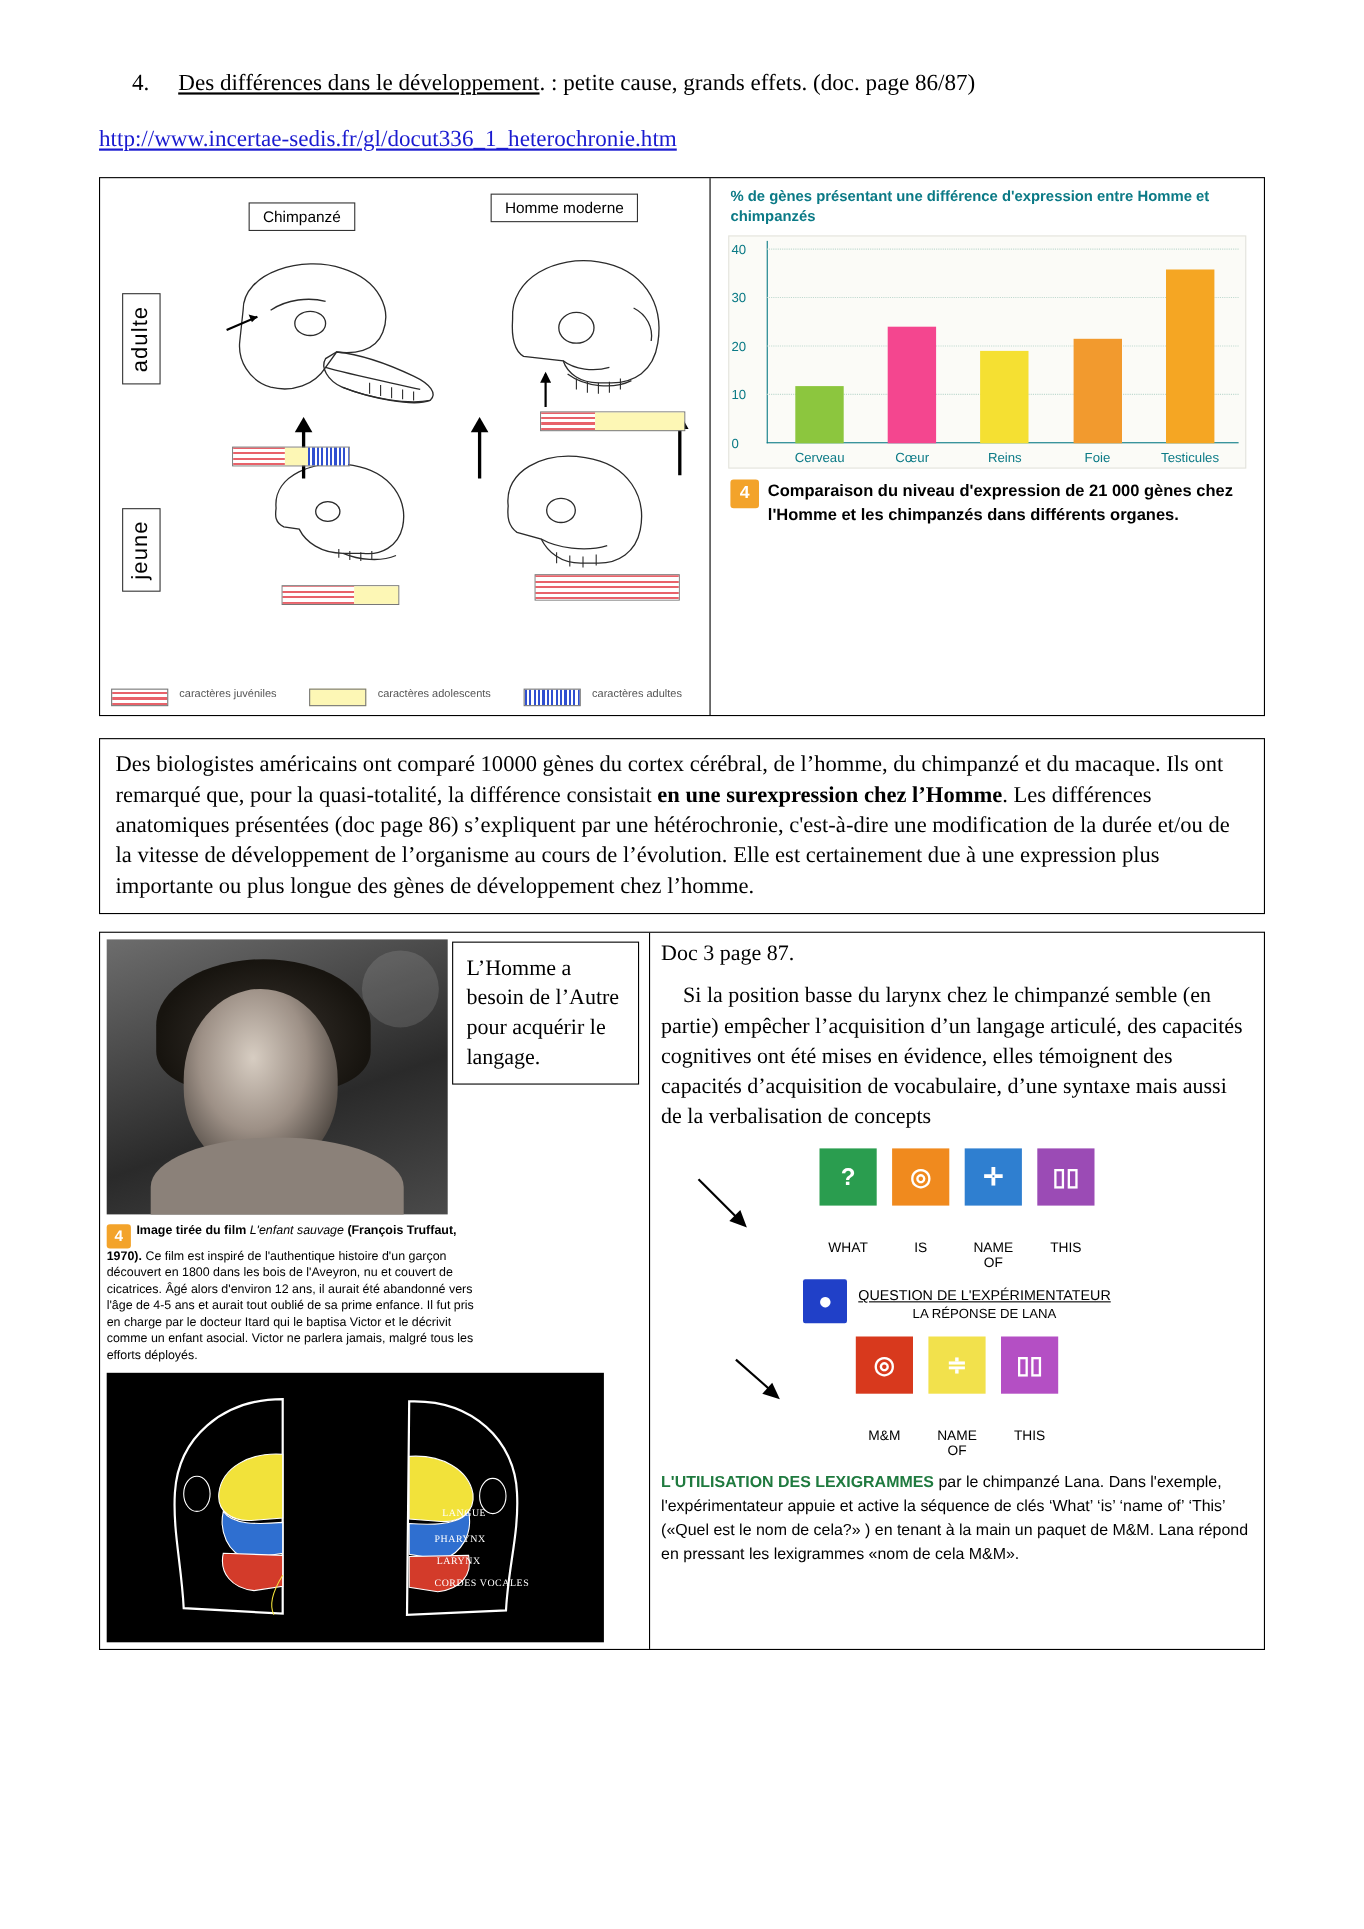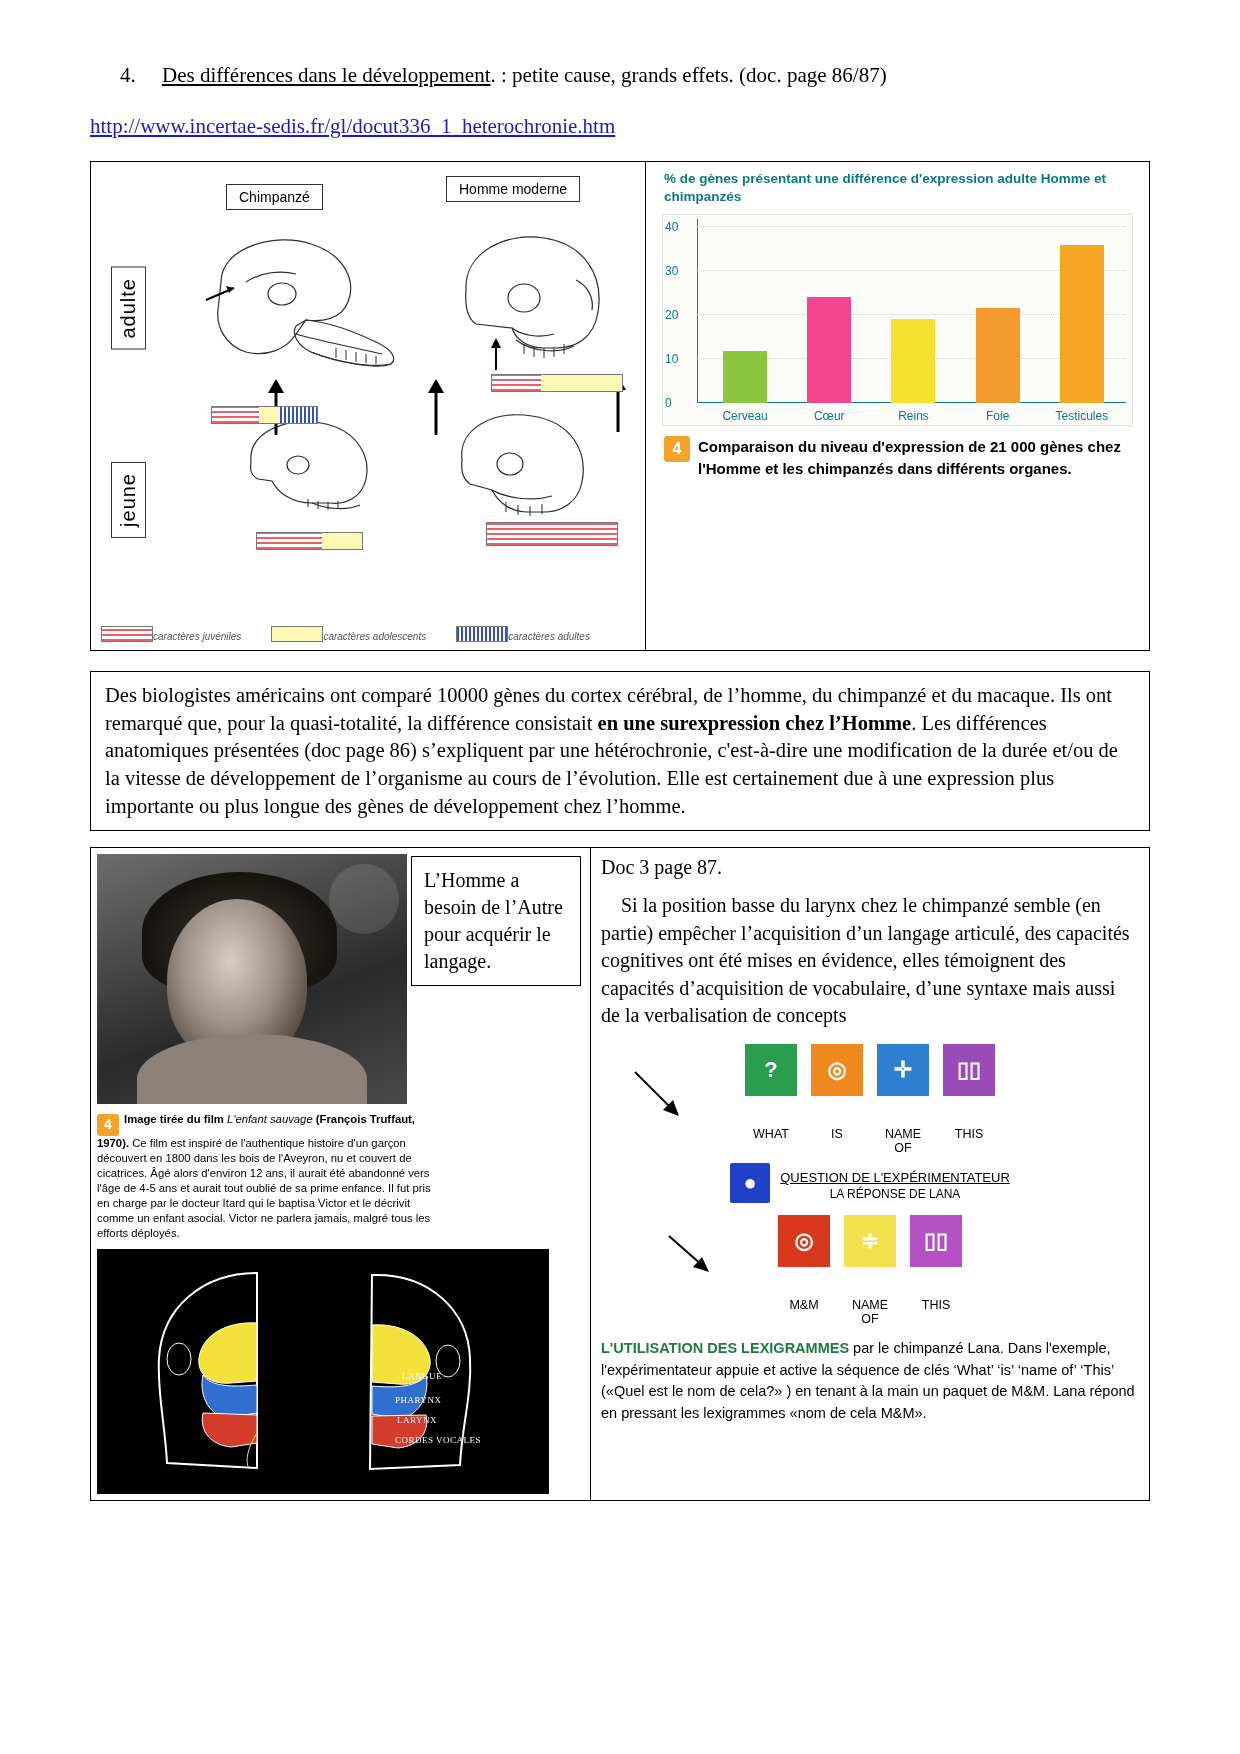--- a/index.html
+++ b/index.html
@@ -15,21 +15,21 @@
   
   .figbox{margin-top:22px;border:1px solid #000;height:490px;display:flex;box-sizing:border-box;}
   .figleft{flex:0 0 555px;border-right:1px solid #000;position:relative;box-sizing:border-box;}
   .figright{flex:1;position:relative;box-sizing:border-box;padding:8px 10px;}
 
   
   .lbl-box{border:1px solid #333;background:#fff;font-family:"Liberation Sans",sans-serif;font-size:14px;padding:4px 12px;display:inline-block;text-align:center;}
   .vert{writing-mode:vertical-rl;transform:rotate(180deg);font-family:"Liberation Sans",sans-serif;font-size:20px;border:1px solid #333;padding:10px 5px;background:#fff;letter-spacing:1px;}
   .skull{fill:none;stroke:#2b2b2b;stroke-width:1.2;}
   .legend-row{position:absolute;bottom:8px;left:10px;right:10px;display:flex;gap:30px;font-family:"Liberation Sans",sans-serif;font-size:10px;color:#555;align-items:center;}
-  .legend-item{display:flex;align-items:flex-end;gap:0;font-style:italic;}
+  .legend-item{display:flex;align-items:flex-start;gap:10px;}
   .sw{width:50px;height:14px;border:1px solid #777;}
   .sw.juv{background:repeating-linear-gradient(0deg,#e8626a 0 2px,#ffffff 2px 5px);}
   .sw.ado{background:#fdf7b5;}
   .sw.adu{background:repeating-linear-gradient(90deg,#2f4fd0 0 2px,#ffffff 2px 4px);}
 
   .barstack{position:absolute;height:16px;border:1px solid #777;display:flex;}
   .barstack div{height:100%;}
   .bj{background:repeating-linear-gradient(0deg,#e8626a 0 2px,#ffffff 2px 5px);}
   .ba{background:#fdf7b5;}
   .bd{background:repeating-linear-gradient(90deg,#2f4fd0 0 2px,#ffffff 2px 4px);}
@@ -223,21 +223,21 @@
           <span>caractères adolescents</span>
         </span>
         <span class="legend-item">
           <span class="sw adu"></span>
           <span>caractères adultes</span>
         </span>
       </div>
     </div>
 
     <div class="figright">
-      <div class="chart-title">% de gènes présentant une différence d'expression adulte Homme et chimpanzés</div>
+      <div class="chart-title">% de gènes présentant une différence d'expression entre Homme et chimpanzés</div>
 
       <div class="chart-area">
         <div class="axisY"></div>
         <div class="axisX"></div>
 
         <div class="grid" style="bottom:66px"></div>
         <div class="grid" style="bottom:110px"></div>
         <div class="grid" style="bottom:154px"></div>
         <div class="grid" style="bottom:198px"></div>
 

